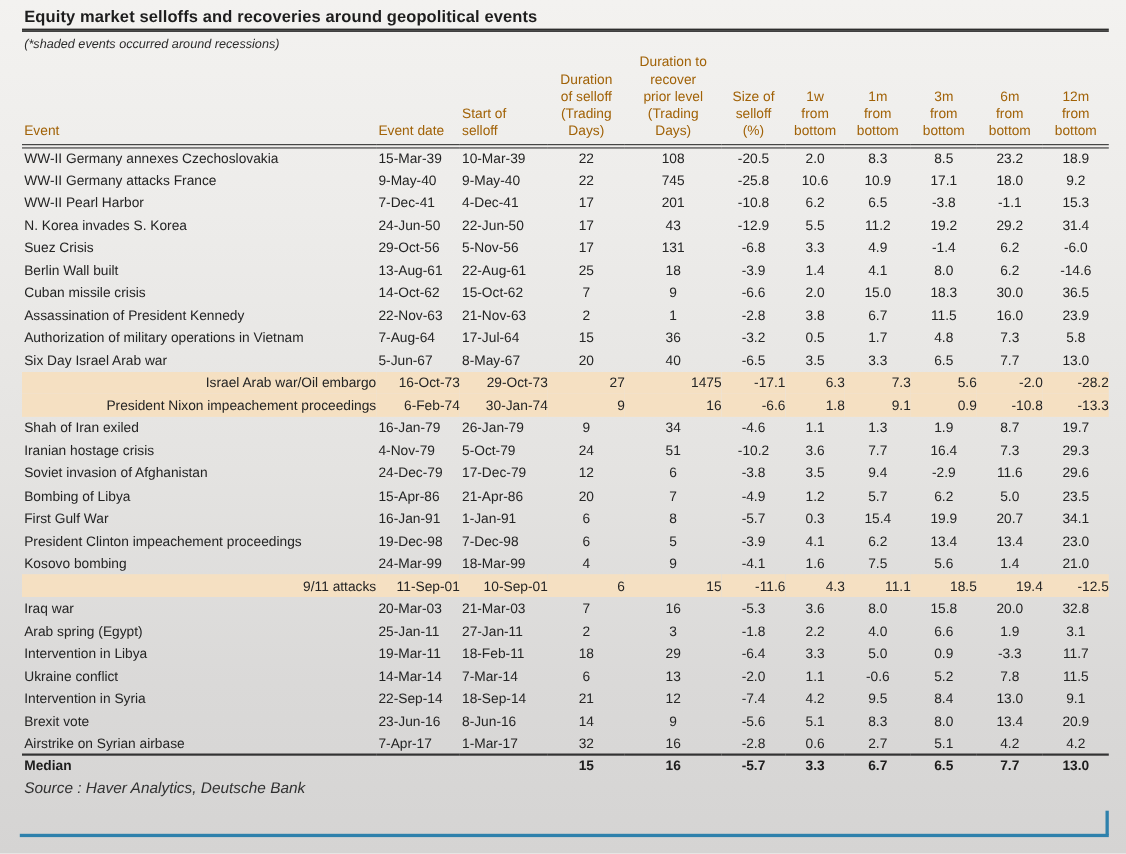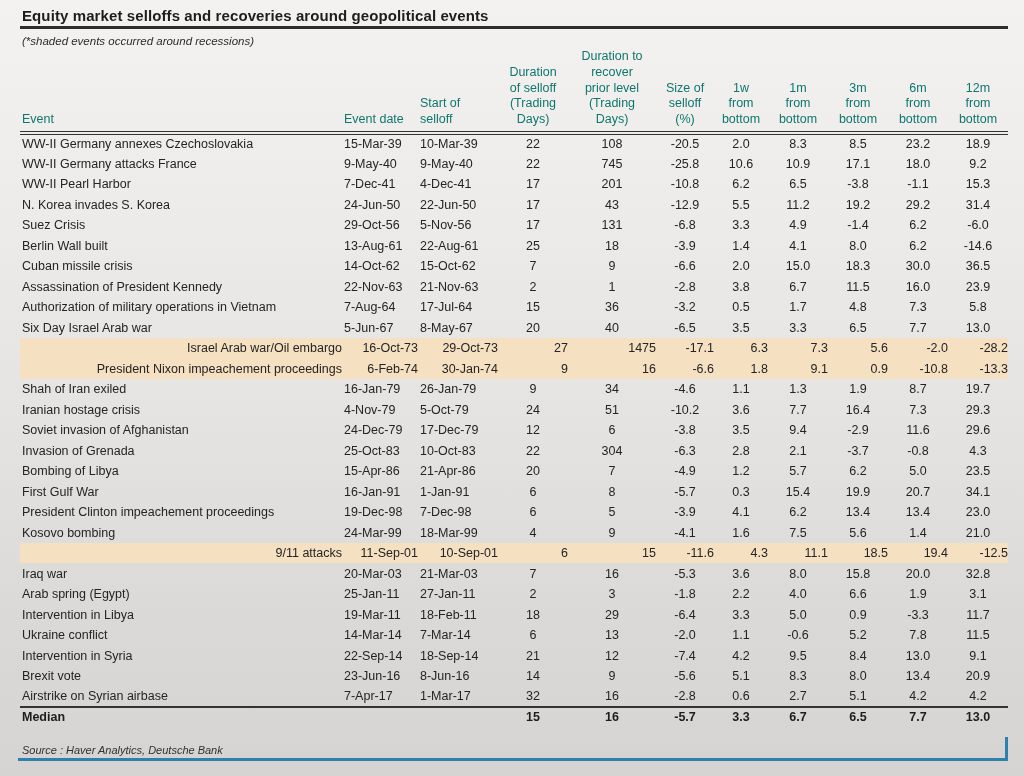--- a/index.html
+++ b/index.html
@@ -9,37 +9,37 @@
     font-family: "Liberation Sans", sans-serif;
     background: linear-gradient(180deg, #f3f2f0 0%, #edecea 25%, #e4e3e1 55%, #dad9d8 80%, #d5d4d3 100%);
   }
   .page { position: absolute; left: 20px; top: 7px; width: 988px; }
   .title { font-size: 15px; font-weight: bold; color: #1d1d1d; letter-spacing: 0.1px; padding-left: 2px; }
   .title-rule { margin-top: 2px; height: 2px; border-top: 2px solid #2d2d2d; border-bottom: 1px solid #2d2d2d; }
   .subtitle { margin-top: 6px; font-size: 11.5px; color: #2c2c2c; padding-left: 2px; font-style: italic; }
   table { border-collapse: collapse; width: 100%; table-layout: fixed; margin-top: 2px; }
   thead th {
     vertical-align: bottom; font-weight: normal; font-size: 12.5px; line-height: 1.26;
-    white-space: pre-line; padding: 0 0 3px 0; color: #0f766e;
+    white-space: pre-line; padding: 0 0 3px 0; color: #a16207;
     border-bottom: 4px double #333;
   }
   .l { text-align: left; }
   .c { text-align: center; }
   tbody td {
     font-size: 12.5px; height: 20.5px; padding: 0; color: #242424;
     white-space: nowrap; overflow: hidden;
   }
   tbody td.l, thead th.l { padding-left: 2px; }
   tbody tr.shaded td { background: var(--shaded-row, #f5e0c2); text-align: right; }
   tfoot td {
     border-top: 2px solid #333; font-weight: bold; font-size: 12.5px;
     height: 19px; color: #1d1d1d; padding: 0; margin-top: 41px;
   }
   tfoot td.l { padding-left: 2px; }
-  .source { font-style: italic; font-size: 11px; color: #313131; margin-top: 18px; padding-left: 2px; font-weight: 500; }
+  .source { font-style: italic; font-size: 14px; color: #313131; margin-top: 3px; padding-left: 2px; font-weight: 500; }
   .blue-line { position: absolute; left: 18px; top: 758px; width: 990px; height: 3px; background: var(--accent-line, #2e81ac); }
   .blue-corner { position: absolute; left: 1005px; top: 737px; width: 3px; height: 22px; background: var(--accent-line, #2e81ac); }
 </style>
 </head>
 <body>
 
 <div class="page">
   <div class="title">Equity market selloffs and recoveries around geopolitical events</div>
   <div class="title-rule"></div>
   <div class="subtitle">(*shaded events occurred around recessions)</div>
@@ -283,33 +283,20 @@
           <td class="c">12</td>
           <td class="c">6</td>
           <td class="c">-3.8</td>
           <td class="c">3.5</td>
           <td class="c">9.4</td>
           <td class="c">-2.9</td>
           <td class="c">11.6</td>
           <td class="c">29.6</td>
         </tr>
         <tr>
-          <td class="l">Invasion of Grenada</td>
-          <td class="l">25-Oct-83</td>
-          <td class="l">10-Oct-83</td>
-          <td class="c">22</td>
-          <td class="c">304</td>
-          <td class="c">-6.3</td>
-          <td class="c">2.8</td>
-          <td class="c">2.1</td>
-          <td class="c">-3.7</td>
-          <td class="c">-0.8</td>
-          <td class="c">4.3</td>
-        </tr>
-        <tr>
           <td class="l">Bombing of Libya</td>
           <td class="l">15-Apr-86</td>
           <td class="l">21-Apr-86</td>
           <td class="c">20</td>
           <td class="c">7</td>
           <td class="c">-4.9</td>
           <td class="c">1.2</td>
           <td class="c">5.7</td>
           <td class="c">6.2</td>
           <td class="c">5.0</td>

